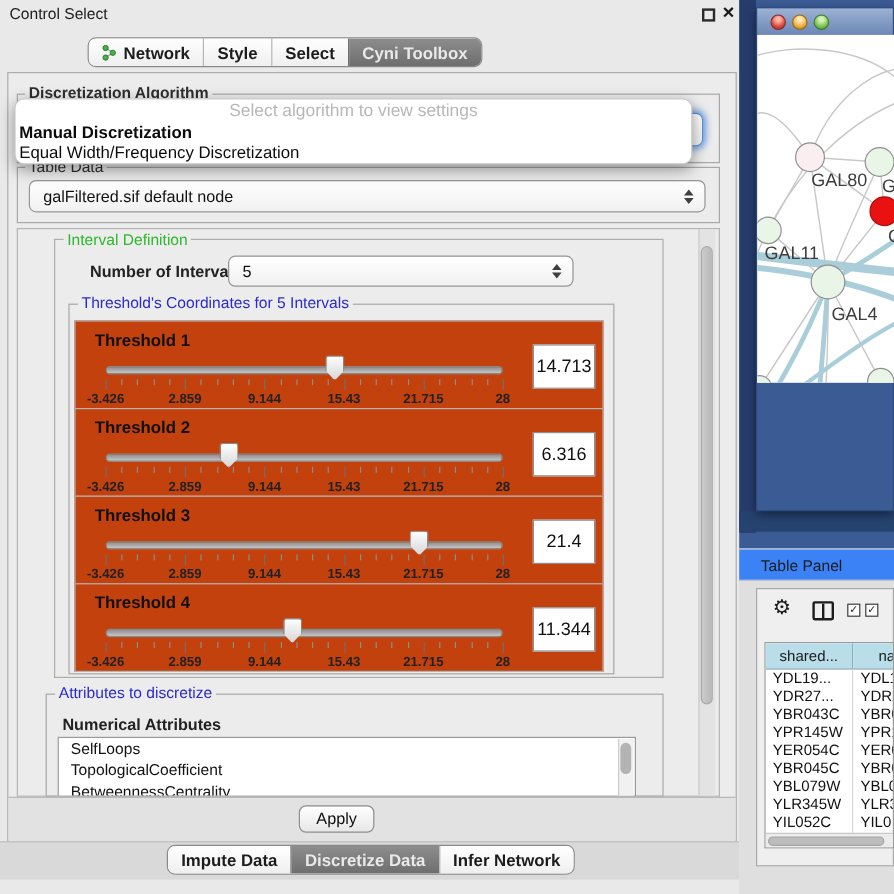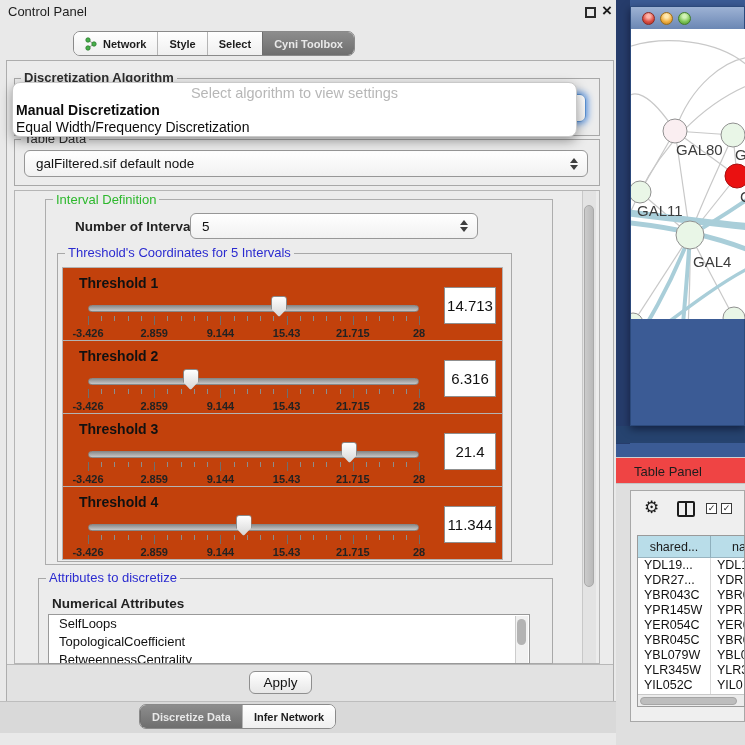--- a/index.html
+++ b/index.html
@@ -8,21 +8,21 @@
   #root { position:relative; width:745px; height:745px; background:#e9e9e9; overflow:hidden; }
   .abs { position:absolute; }
 
   
   .cp-titlebar { left:0; top:0; width:616px; height:26px; background:#e9e9e9; }
   .cp-title { left:8px; top:4px; font-size:13px; color:#1d1d1d; }
   .float-btn { left:585px; top:7px; width:11px; height:11px; border:2px solid #2a2a2a; background:transparent; }
   .close-btn { left:602px; top:1px; font-size:17px; font-weight:700; color:#1a1a1a; line-height:20px; }
 
   .seg-ctrl { display:flex; height:25px; border:1px solid #8a8a8a; border-radius:7px; overflow:hidden; background:#fff; }
-  .seg { display:flex; align-items:center; gap:5px; padding:0 11px; font-size:11px; font-weight:700; color:#1c1c1c; background:linear-gradient(#ffffff,#efefef); white-space:nowrap; }
+  .seg { display:flex; align-items:center; gap:5px; padding:0 11px; font-size:14px; font-weight:700; color:#1c1c1c; background:linear-gradient(#ffffff,#efefef); white-space:nowrap; }
   .seg + .seg { border-left:1px solid #b5b5b5; }
   .seg.active { background:linear-gradient(#8d8d8d,#6e6e6e); color:#e9e9e9; border-left:1px solid #6e6e6e; }
   .top-tabs { left:73px; top:31px; }
   .bottom-tabs { left:139px; top:704px; }
 
   .main-panel { left:6px; top:60px; width:608px; height:641px; border:1px solid #adadad; background:#ececec; }
 
   
   .groupbox { border:1px solid #a8a8a8; background:transparent; }
   .group-label { background:#ececec; padding:0 3px; font-size:13px; white-space:nowrap; }
@@ -75,21 +75,21 @@
   .desktop-dark-left { left:616px; top:0; width:14px; height:444px; background:rgba(10,20,50,.42); }
   .desktop-dark-bottom { left:616px; top:426px; width:129px; height:17px; background:#26436f; }
   .net-window { left:630px; top:6px; width:115px; height:420px; border:1px solid #2c4a7c; box-shadow:0 3px 8px rgba(0,0,20,.5); }
   .net-titlebar { position:absolute; left:0; top:0; width:100%; height:23px; background:linear-gradient(#9db2d4,#6b87b4); border-bottom:1px solid #46618e; }
   .traffic { position:absolute; top:5px; width:13px; height:13px; border-radius:50%; }
   .t-red   { left:11px; background:radial-gradient(circle at 50% 30%, #ffb3a8 0 18%, #d94a3f 60%, #a33227 100%); border:1px solid #8c2a21;}
   .t-yellow{ left:29px; background:radial-gradient(circle at 50% 30%, #ffe9b0 0 18%, #f0ad3e 60%, #b57b1d 100%); border:1px solid #9a6c1c;}
   .t-green { left:47px; background:radial-gradient(circle at 50% 30%, #d2f3b6 0 18%, #7bc454 60%, #4e8f33 100%); border:1px solid #437d2b;}
   .net-canvas { left:631px; top:29px; width:114px; height:290px; background:#fff; overflow:hidden; }
 
-  .tp-bar { left:616px; top:457px; width:129px; height:27px; background:#ef4444; border-top:1px solid #cfcfcf; border-bottom:1px solid #c4c4c4; }
+  .tp-bar { left:616px; top:457px; width:129px; height:27px; background:#3b82f6; border-top:1px solid #cfcfcf; border-bottom:1px solid #c4c4c4; }
   .tp-bar-title { position:absolute; left:18px; top:6px; font-size:13px; color:#1d1d1d; }
   .right-lower { left:616px; top:484px; width:129px; height:261px; background:#dfdfdf; }
   .tp-window { left:630px; top:490px; width:115px; height:232px; background:#efefef; border:1px solid #a8a8a8; }
   .gear-icon { left:644px; top:497px; font-size:17px; color:#1c1c1c; }
   .col-icon { left:677px; top:501px; width:18px; height:16px; border:2px solid #1c1c1c; border-radius:2px;
               background:linear-gradient(#1c1c1c,#1c1c1c) center/2px 100% no-repeat; }
   .cb-icon { width:11px; height:11px; border:1.5px solid #3a3a3a; font-size:9px; line-height:9px; text-align:center; color:#222; background:#fff; }
 
   .tp-table { left:637px; top:535px; width:108px; height:172px; background:#fff; border:1px solid #9a9a9a; overflow:hidden;padding-left:48px; }
   .tp-header { position:absolute; left:0; top:0; width:200px; height:22px; }
@@ -104,21 +104,21 @@
 
   .net-icon-svg { display:block; }
   svg text { font-family:"Liberation Sans","DejaVu Sans",sans-serif; }
 </style>
 </head>
 <body>
 
 <div id="root">
 
   <div class="abs cp-titlebar">
-    <div class="abs cp-title">Control Panel</div>
+    <div class="abs cp-title">Control Select</div>
   </div>
   <div class="abs float-btn"></div>
   <div class="abs close-btn">×</div>
 
   <div class="abs top-tabs seg-ctrl">
     <div class="seg">
       <span>
         <svg class="net-icon-svg" width="13" height="14" viewBox="0 0 13 14">
           <line x1="3" y1="3" x2="9" y2="7" stroke="#9a9a9a" stroke-width="1"></line>
           <line x1="3" y1="11" x2="9" y2="7" stroke="#9a9a9a" stroke-width="1"></line>
@@ -368,20 +368,23 @@
     <div class="attr-scroll">
         <div class="attr-thumb"></div>
       </div>
   </div>
 
   <div class="abs apply-band"></div>
   <div class="abs apply-btn">Apply</div>
 
   <div class="abs bottom-strip"></div>
   <div class="abs bottom-tabs seg-ctrl">
+    <div class="seg">
+        <span>Impute Data</span>
+      </div>
     <div class="seg active">
         <span>Discretize Data</span>
       </div>
     <div class="seg">
         <span>Infer Network</span>
       </div>
   </div>
 
   <div class="abs desktop"></div>
   <div class="abs desktop-dark-left"></div>

